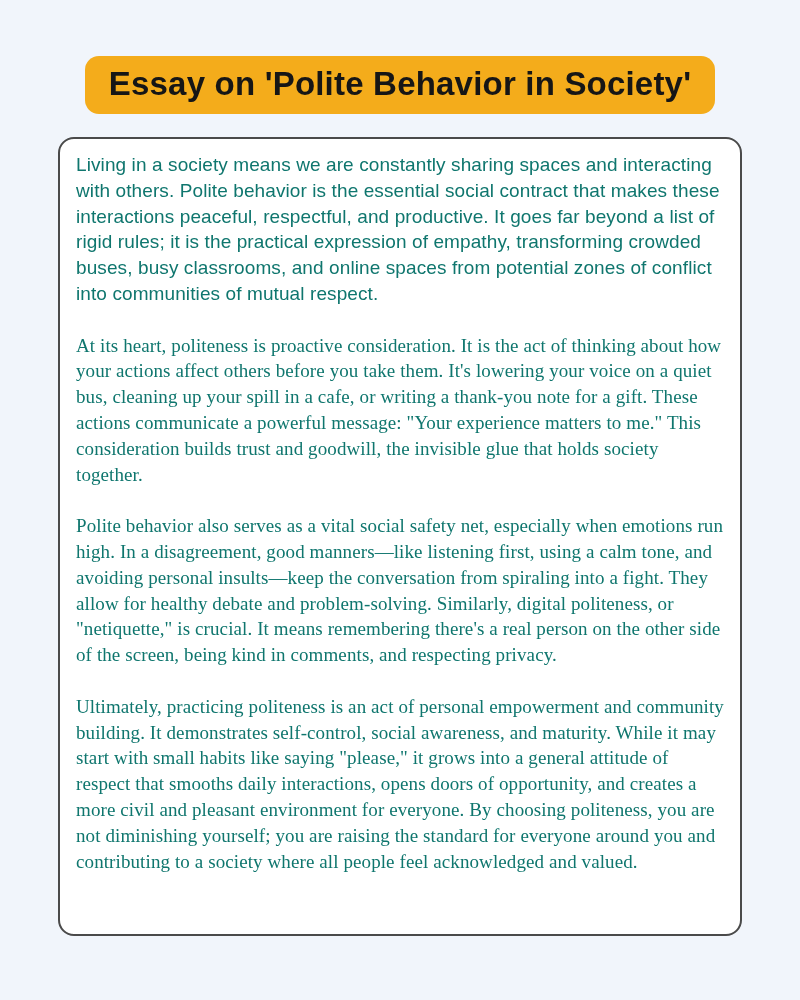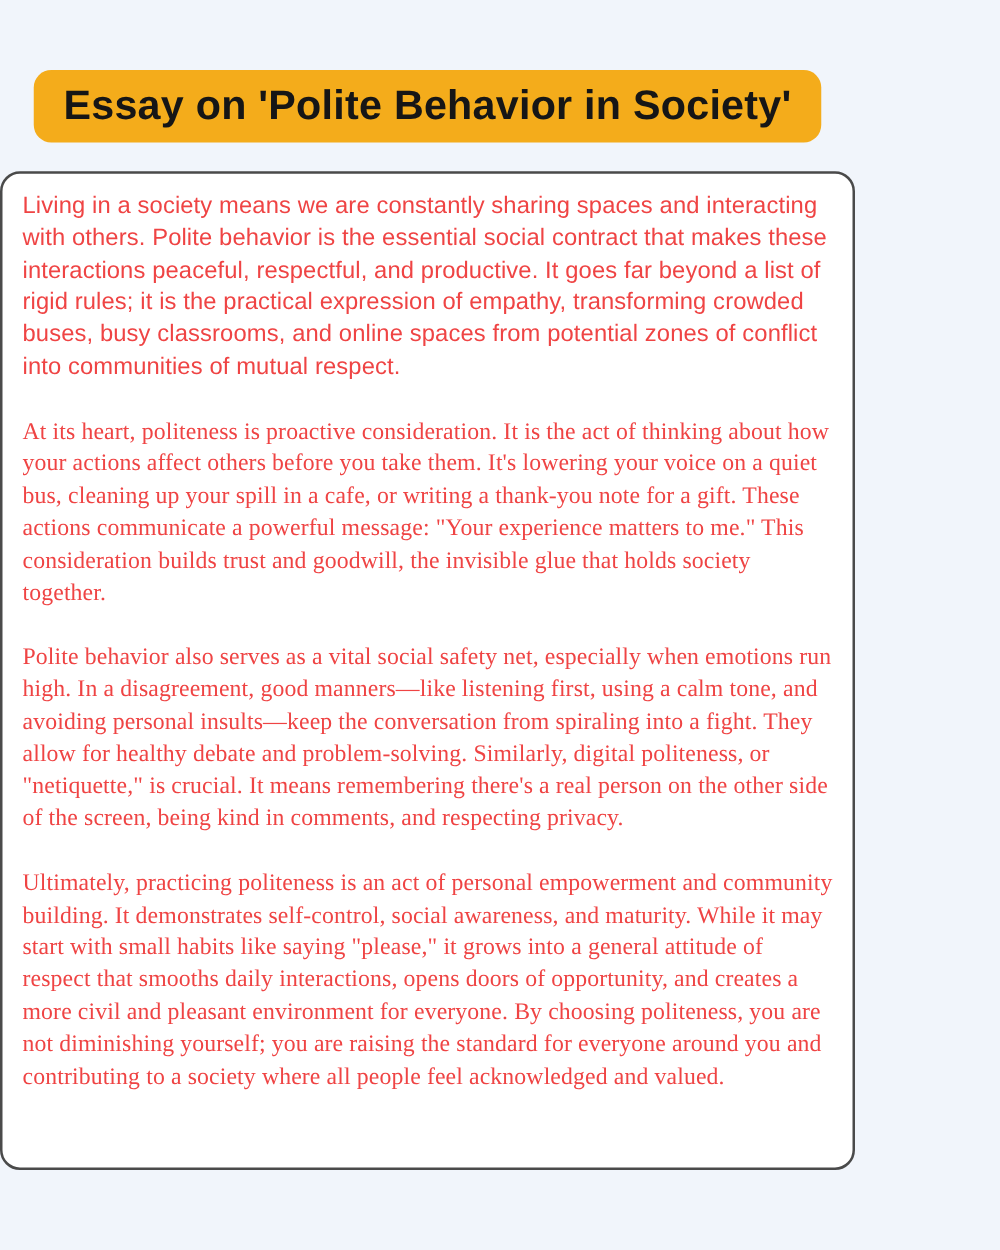--- a/index.html
+++ b/index.html
@@ -4,21 +4,21 @@
 <style>
   * { margin: 0; padding: 0; box-sizing: border-box; }
   html, body {
     width: 800px;
     height: 1000px;
     overflow: hidden;
     background: #f1f5fb;
     font-family: "Liberation Sans", sans-serif;
   }
   .page {
-    width: 684px;
+    width: 800px;
     height: 1000px;
     display: flex;
     flex-direction: column;
     align-items: center;
   }
   .title-banner {
     margin-top: 56px;
     background: #F4AC1B;
     border-radius: 14px;
     padding: 9px 24px 11px 24px;
@@ -37,21 +37,21 @@
     min-height: 799px;
     background: #ffffff;
     border: 2px solid #4a4a4a;
     border-radius: 16px;
     padding: 13px 16px 14px 16px;
   }
   .essay-card p {
     font-size: 19px;
     line-height: 25.8px;
     letter-spacing: 0.1px;
-    color: #ef4444;
+    color: #0f766e;
     font-weight: 400;
     text-align: left;
   }
   .essay-card p + p {
     margin-top: 25.8px;
     font-family: Liberation Serif, serif;
   }
   .footer {
     margin-top: 13px;
     text-align: center;

